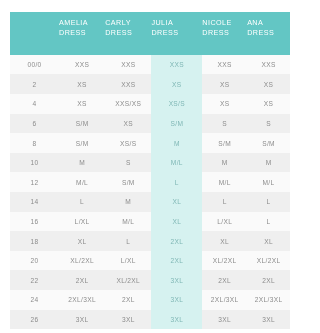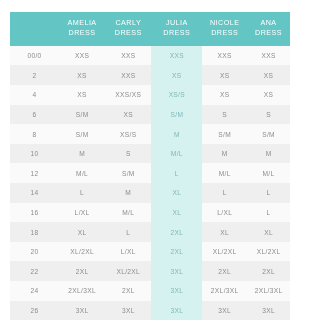--- a/index.html
+++ b/index.html
@@ -26,27 +26,27 @@
     width: 280px;
     border-collapse: collapse;
     table-layout: fixed;
   }
 
   
   table.size-chart thead tr {
     background: #63c6c4;
   }
   table.size-chart thead th {
-    padding: 6px 0 7px 0;
+    padding: 6px 0 16px 0;
     font-size: 7.2px;
     font-weight: normal;
     letter-spacing: 0.45px;
     line-height: 1.45;
     color: #ffffff;
-    text-align: center;
+    text-align: left;
     vertical-align: middle;
     text-transform: uppercase;
   }
   table.size-chart thead th.col-size {
     
   }
 
   
   table.size-chart tbody td {
     padding: 0;

